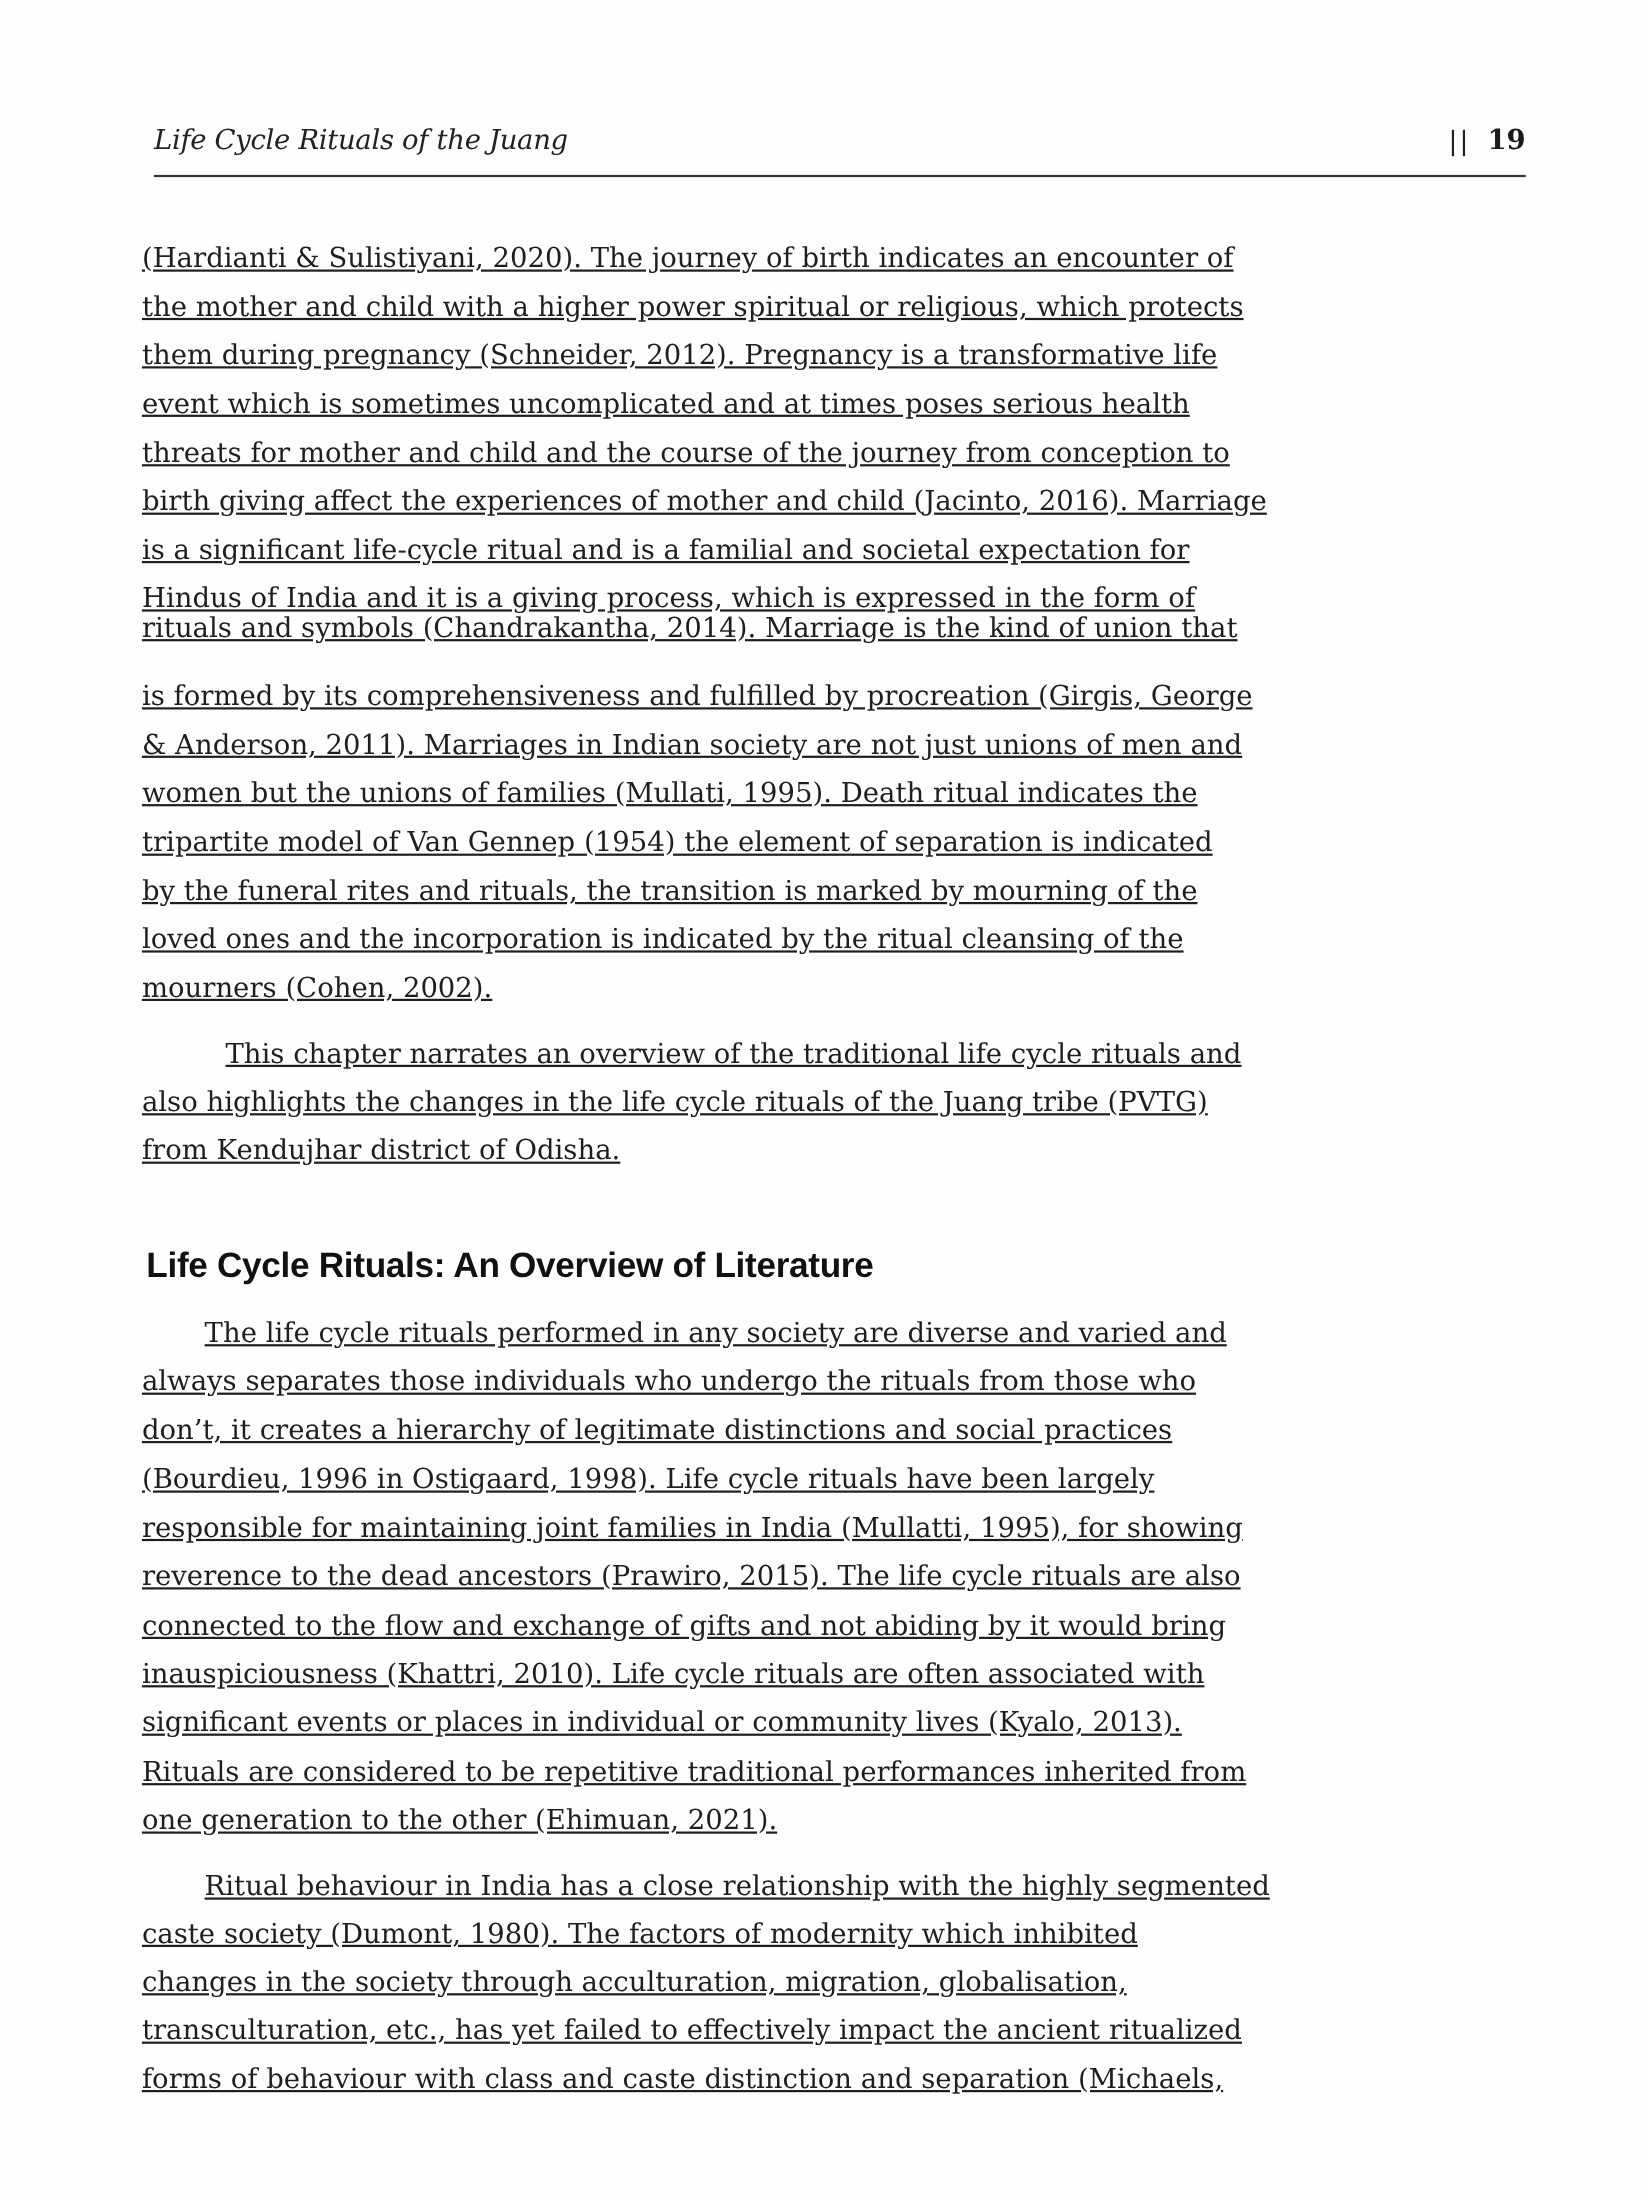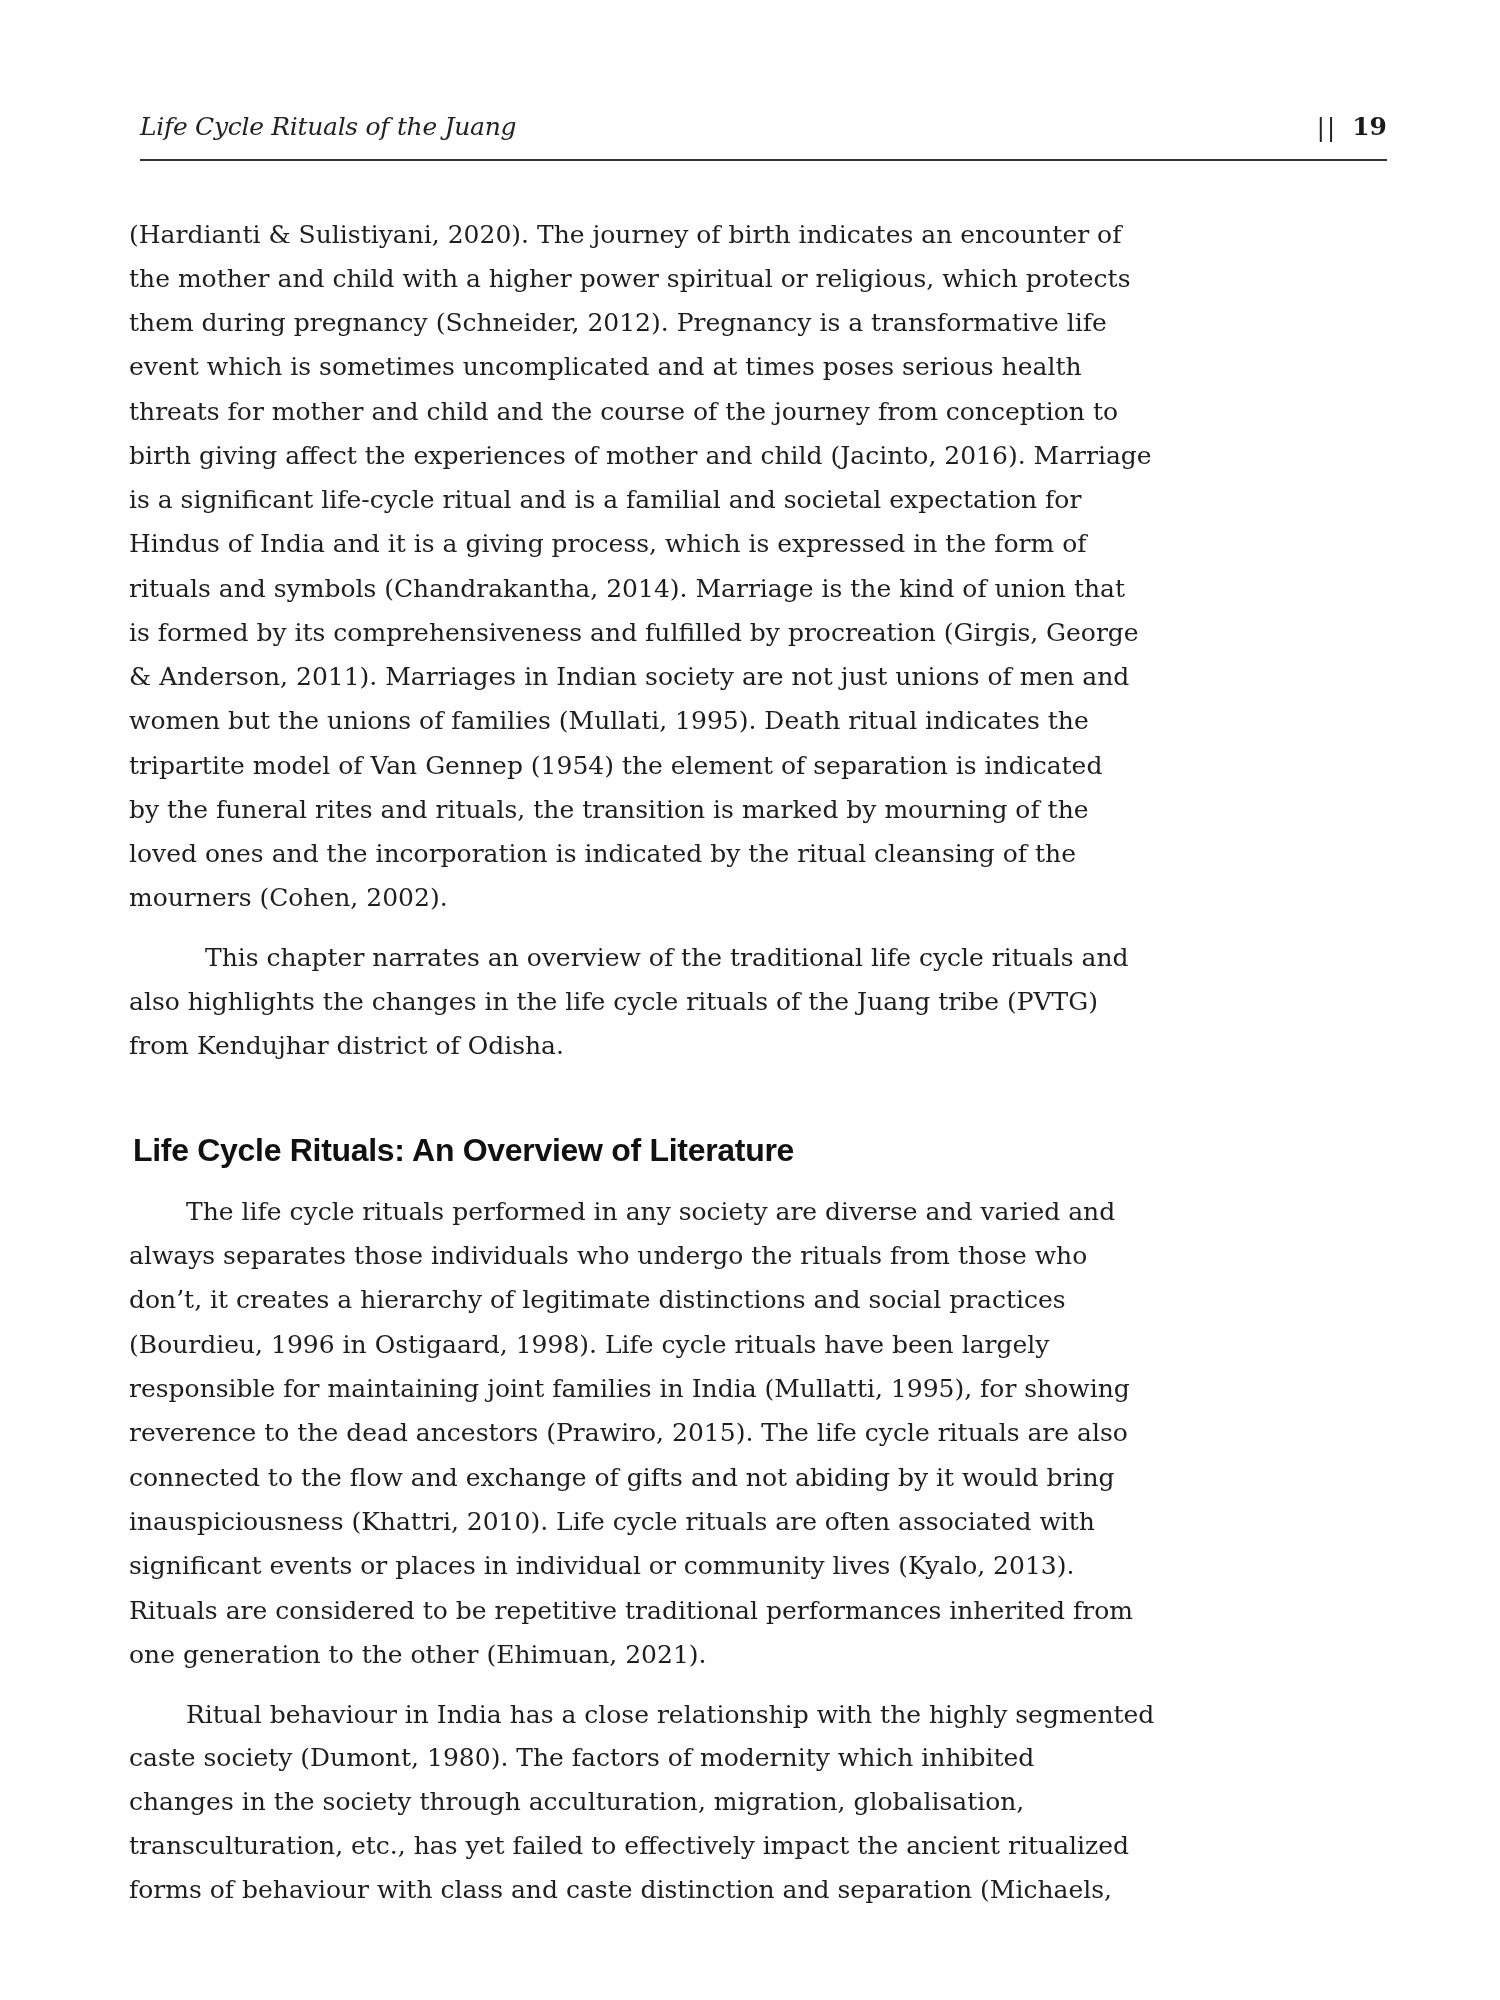--- a/index.html
+++ b/index.html
@@ -3,21 +3,21 @@
 <meta charset="utf-8">
 <style>
   html, body { margin: 0; padding: 0; background: #ffffff; }
   body { width: 1500px; height: 2000px; position: relative; overflow: hidden; color: #1c1c1c; }
   .page { position: absolute; left: 0; top: 0; width: 1500px; height: 2000px; background: #fefefe; }
   .running-head { position: absolute; left: 140px; top: 112px; width: 1247px; height: 34px; }
   .running-title { position: absolute; left: 0; top: 0; font-family: "DejaVu Serif", serif; font-style: italic; font-size: 25px; color: #222; letter-spacing: -0.3px; white-space: nowrap; }
   .page-sep { position: absolute; right: 50px; top: 2px; font-family: "DejaVu Sans", sans-serif; font-size: 24px; color: #222; letter-spacing: 2px; }
   .page-num { position: absolute; right: 0; top: 0; font-family: "DejaVu Serif", serif; font-weight: bold; font-size: 25px; color: #1a1a1a; }
   .rule { position: absolute; left: 140px; top: 159px; width: 1247px; height: 2px; background: #333; }
-  .line { position: absolute; left: 129px; width: 1256px; font-family: "DejaVu Serif", serif; font-size: 25px; line-height: 30px; height: 30px; white-space: nowrap; color: #1e1e1e; text-align: justify; text-align-last: justify; overflow: visible; }
+  .line { position: absolute; left: 129px; width: 1256px; font-family: "DejaVu Serif", serif; font-size: 25px; line-height: 30px; height: 30px; white-space: nowrap; color: #1e1e1e; text-align: justify; text-align-last: justify; overflow: visible; text-decoration: underline; }
   .line.indent { left: 186px; width: 1199px; }
   .line.last { text-align-last: left; }
   .heading { position: absolute; left: 133px; top: 1132px; font-family: "Liberation Sans", sans-serif; font-weight: bold; font-size: 32px; line-height: 36px; color: #111; white-space: nowrap; letter-spacing: -0.3px; }
 </style>
 </head>
 <body>
 
 <div class="page">
 
   <div class="running-head">
@@ -29,21 +29,21 @@
 
   <div>
     <div class="line" style="top: 220px; white-space: nowrap; word-spacing: 0px; text-align-last: left;">(Hardianti &amp; Sulistiyani, 2020). The journey of birth indicates an encounter of</div>
     <div class="line" style="top: 264px; white-space: nowrap; word-spacing: 0px; text-align-last: left;">the mother and child with a higher power spiritual or religious, which protects</div>
     <div class="line" style="top: 308px; white-space: nowrap; word-spacing: 0px; text-align-last: left;">them during pregnancy (Schneider, 2012). Pregnancy is a transformative life</div>
     <div class="line" style="top: 352px; white-space: nowrap; word-spacing: 0px; text-align-last: left;">event which is sometimes uncomplicated and at times poses serious health</div>
     <div class="line" style="top: 397px; white-space: nowrap; word-spacing: 0px; text-align-last: left;">threats for mother and child and the course of the journey from conception to</div>
     <div class="line" style="top: 441px; white-space: nowrap; word-spacing: 0px; text-align-last: left;">birth giving affect the experiences of mother and child (Jacinto, 2016). Marriage</div>
     <div class="line" style="top: 485px; white-space: nowrap; word-spacing: 0px; text-align-last: left;">is a significant life-cycle ritual and is a familial and societal expectation for</div>
     <div class="line" style="top: 529px; white-space: nowrap; word-spacing: 0px; text-align-last: left;">Hindus of India and it is a giving process, which is expressed in the form of</div>
-    <div class="line" style="top: 574px; white-space: nowrap; word-spacing: 0px; text-align-last: left;">rituals and symbols (Chandrakantha, 2014). Marriage is the kind of union that</div>
+    <div class="line" style="top: 556px; white-space: nowrap; word-spacing: 0px; text-align-last: left;">rituals and symbols (Chandrakantha, 2014). Marriage is the kind of union that</div>
     <div class="line" style="top: 618px; white-space: nowrap; word-spacing: 0px; text-align-last: left;">is formed by its comprehensiveness and fulfilled by procreation (Girgis, George</div>
     <div class="line" style="top: 662px; white-space: nowrap; word-spacing: 0px; text-align-last: left;">&amp; Anderson, 2011). Marriages in Indian society are not just unions of men and</div>
     <div class="line" style="top: 706px; white-space: nowrap; word-spacing: 0px; text-align-last: left;">women but the unions of families (Mullati, 1995). Death ritual indicates the</div>
     <div class="line" style="top: 751px; white-space: nowrap; word-spacing: 0px; text-align-last: left;">tripartite model of Van Gennep (1954) the element of separation is indicated</div>
     <div class="line" style="top: 795px; white-space: nowrap; word-spacing: 0px; text-align-last: left;">by the funeral rites and rituals, the transition is marked by mourning of the</div>
     <div class="line" style="top: 839px; white-space: nowrap; word-spacing: 0px; text-align-last: left;">loved ones and the incorporation is indicated by the ritual cleansing of the</div>
     <div class="line last" style="top: 883px; white-space: nowrap;">mourners (Cohen, 2002).</div>
   </div>
 
   <div>

